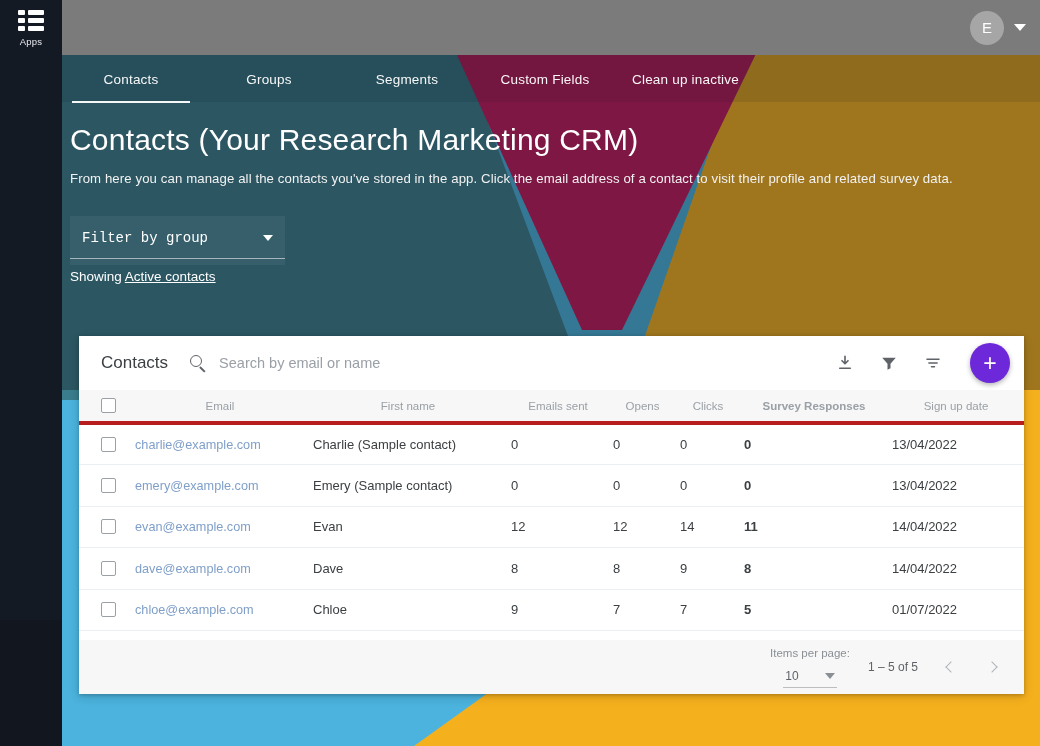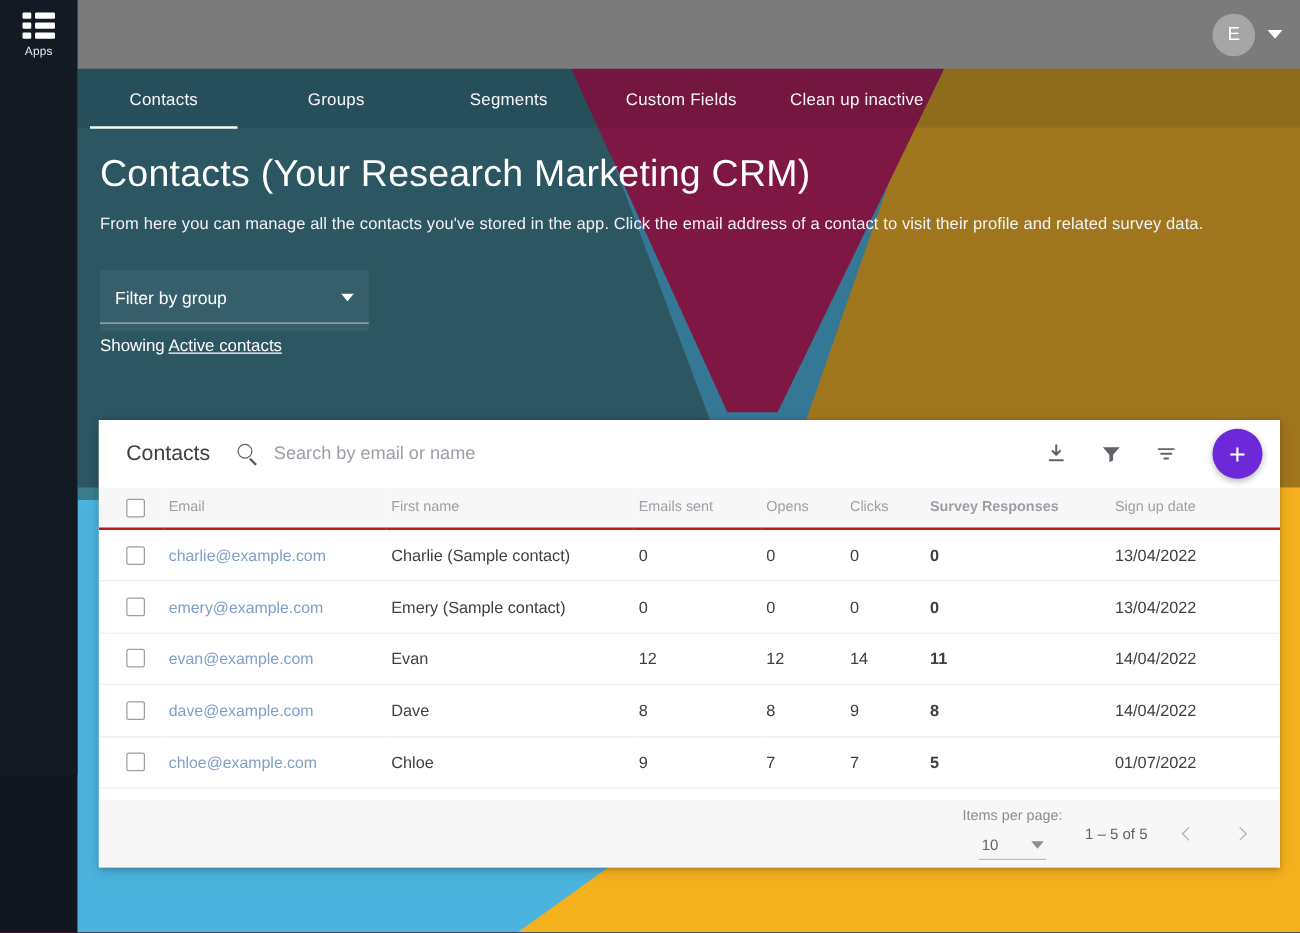--- a/index.html
+++ b/index.html
@@ -134,40 +134,41 @@
   .tab.active::after {
     content: ""; position: absolute;
     left: 10px; right: 10px; bottom: 0; height: 2.5px;
     background: #ffffff;
   }
 
   
   .hero {
     position: absolute; left: 62px; top: 103px;
     width: 978px; z-index: 15;
-    padding: 18px 0 0 18px;
+    padding: 18px 0 0 8px;
     color: #fff;
   }
   .hero h1 {
     font-size: 30px; font-weight: 400;
     letter-spacing: .2px; line-height: 1.25;
     color: #ffffff;
   }
   .hero p {
     margin-top: 12px;
     font-size: 13.2px; font-weight: 400;
     color: #f2f2f2;
     letter-spacing: .1px;
   }
   .filter-wrap {
     margin-top: 30px;
     width: 215px;
     background: rgba(255,255,255,0.06);
     padding: 14px 12px 6px 12px;
     cursor: pointer;
+    font-family: Liberation Mono, monospace;
   }
   .filter-row {
     display: flex; align-items: center; justify-content: space-between;
   }
   .filter-label { font-size: 14px; color: #ffffff; }
   .filter-caret {
     width: 0; height: 0;
     border-left: 5px solid transparent;
     border-right: 5px solid transparent;
     border-top: 6px solid #ffffff;
@@ -246,22 +247,22 @@
   .fab span {
     color: #fff; font-size: 23px; line-height: 20px; font-weight: 300;
   }
 
   
   .table-scroll { flex: 1 1 auto; overflow: hidden; }
   table { width: 100%; border-collapse: collapse; table-layout: fixed; }
   thead tr { background: #f7f7f7; height: 33px; }
   thead th {
     font-size: 11.5px; font-weight: 400; color: #9aa0a6;
-    text-align: left; padding: 0 4px;
-    border-bottom: 2px solid #b91c1c;
+    text-align: center; padding: 0 4px;
+    border-bottom: 4px solid #b91c1c;
   }
   tbody tr { height: 41.5px; border-bottom: 1px solid #eceff1; }
   tbody td {
     font-size: 13px; color: #3c4043; padding: 0 4px;
     text-align: left; vertical-align: middle;
   }
   .col-chk  { width: 52px; padding-left: 22px !important; }
   .col-mail { width: 178px; }
   .col-name { width: 198px; }
   .col-sent { width: 102px; }

